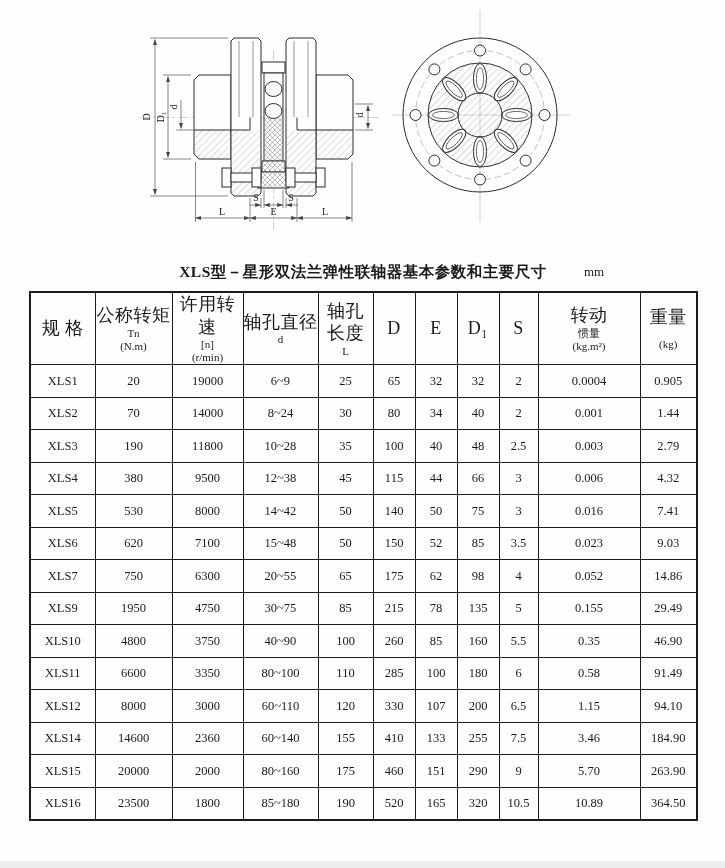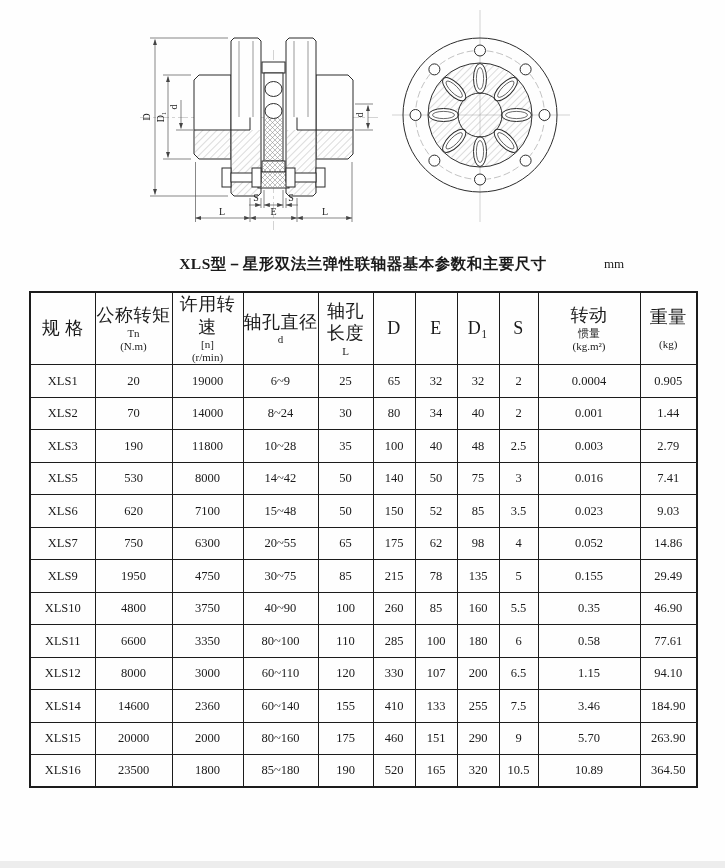--- a/index.html
+++ b/index.html
@@ -10,23 +10,23 @@
   .part{fill:#fefefe;stroke:#2b2b2b;stroke-width:1;}
   .ln{stroke:#2b2b2b;stroke-width:1;fill:none;}
   .ln2{stroke:#555;stroke-width:0.6;fill:none;}
   .cl{stroke:#b5b5b5;stroke-width:0.6;stroke-dasharray:10 3 3 3;fill:none;}
   .cl2{stroke:#b5b5b5;stroke-width:0.6;fill:none;}
   .dim{stroke:#555;stroke-width:0.7;fill:none;}
   .bc{stroke:#999;stroke-width:0.6;fill:none;stroke-dasharray:7 3;}
   .dimtxt{font-family:"Liberation Serif","DejaVu Serif",serif;font-size:10px;fill:#222;
           text-anchor:middle;}
   
-  .titlebar{position:absolute;top:254px;left:30px;width:666px;height:26px;}
+  .titlebar{position:absolute;top:262px;left:30px;width:666px;height:26px;}
   .title{text-align:center;font-weight:bold;font-size:15.5px;letter-spacing:0.5px;}
-  .unit{position:absolute;left:554px;top:2px;font-size:13px;font-weight:normal;margin-left:20px;}
+  .unit{position:absolute;left:554px;top:2px;font-size:13px;font-weight:normal;}
   
   table.spec{position:absolute;top:291px;left:29px;width:667px;border-collapse:collapse;
              table-layout:fixed;border:2px solid #1c1c1c;}
   table.spec th,table.spec td{border:1px solid #1c1c1c;text-align:center;vertical-align:middle;
              padding:0;font-weight:normal;overflow:hidden;}
   table.spec thead tr{height:46px;}
   table.spec tbody tr{height:32.5px;margin-left:32px;}
   table.spec td{font-size:12.5px;}
   .hl{font-size:18px;line-height:1.25;letter-spacing:0.5px;}
   .hs{font-size:11px;line-height:1.2;letter-spacing:0;}
@@ -301,20 +301,33 @@
           <td>10~28</td>
           <td>35</td>
           <td>100</td>
           <td>40</td>
           <td>48</td>
           <td>2.5</td>
           <td>0.003</td>
           <td>2.79</td>
         </tr>
         <tr>
+          <td>XLS4</td>
+          <td>380</td>
+          <td>9500</td>
+          <td>12~38</td>
+          <td>45</td>
+          <td>115</td>
+          <td>44</td>
+          <td>66</td>
+          <td>3</td>
+          <td>0.006</td>
+          <td>4.32</td>
+        </tr>
+        <tr>
           <td>XLS5</td>
           <td>530</td>
           <td>8000</td>
           <td>14~42</td>
           <td>50</td>
           <td>140</td>
           <td>50</td>
           <td>75</td>
           <td>3</td>
           <td>0.016</td>
@@ -376,21 +389,21 @@
           <td>XLS11</td>
           <td>6600</td>
           <td>3350</td>
           <td>80~100</td>
           <td>110</td>
           <td>285</td>
           <td>100</td>
           <td>180</td>
           <td>6</td>
           <td>0.58</td>
-          <td>77.61</td>
+          <td>91.49</td>
         </tr>
         <tr>
           <td>XLS12</td>
           <td>8000</td>
           <td>3000</td>
           <td>60~110</td>
           <td>120</td>
           <td>330</td>
           <td>107</td>
           <td>200</td>

